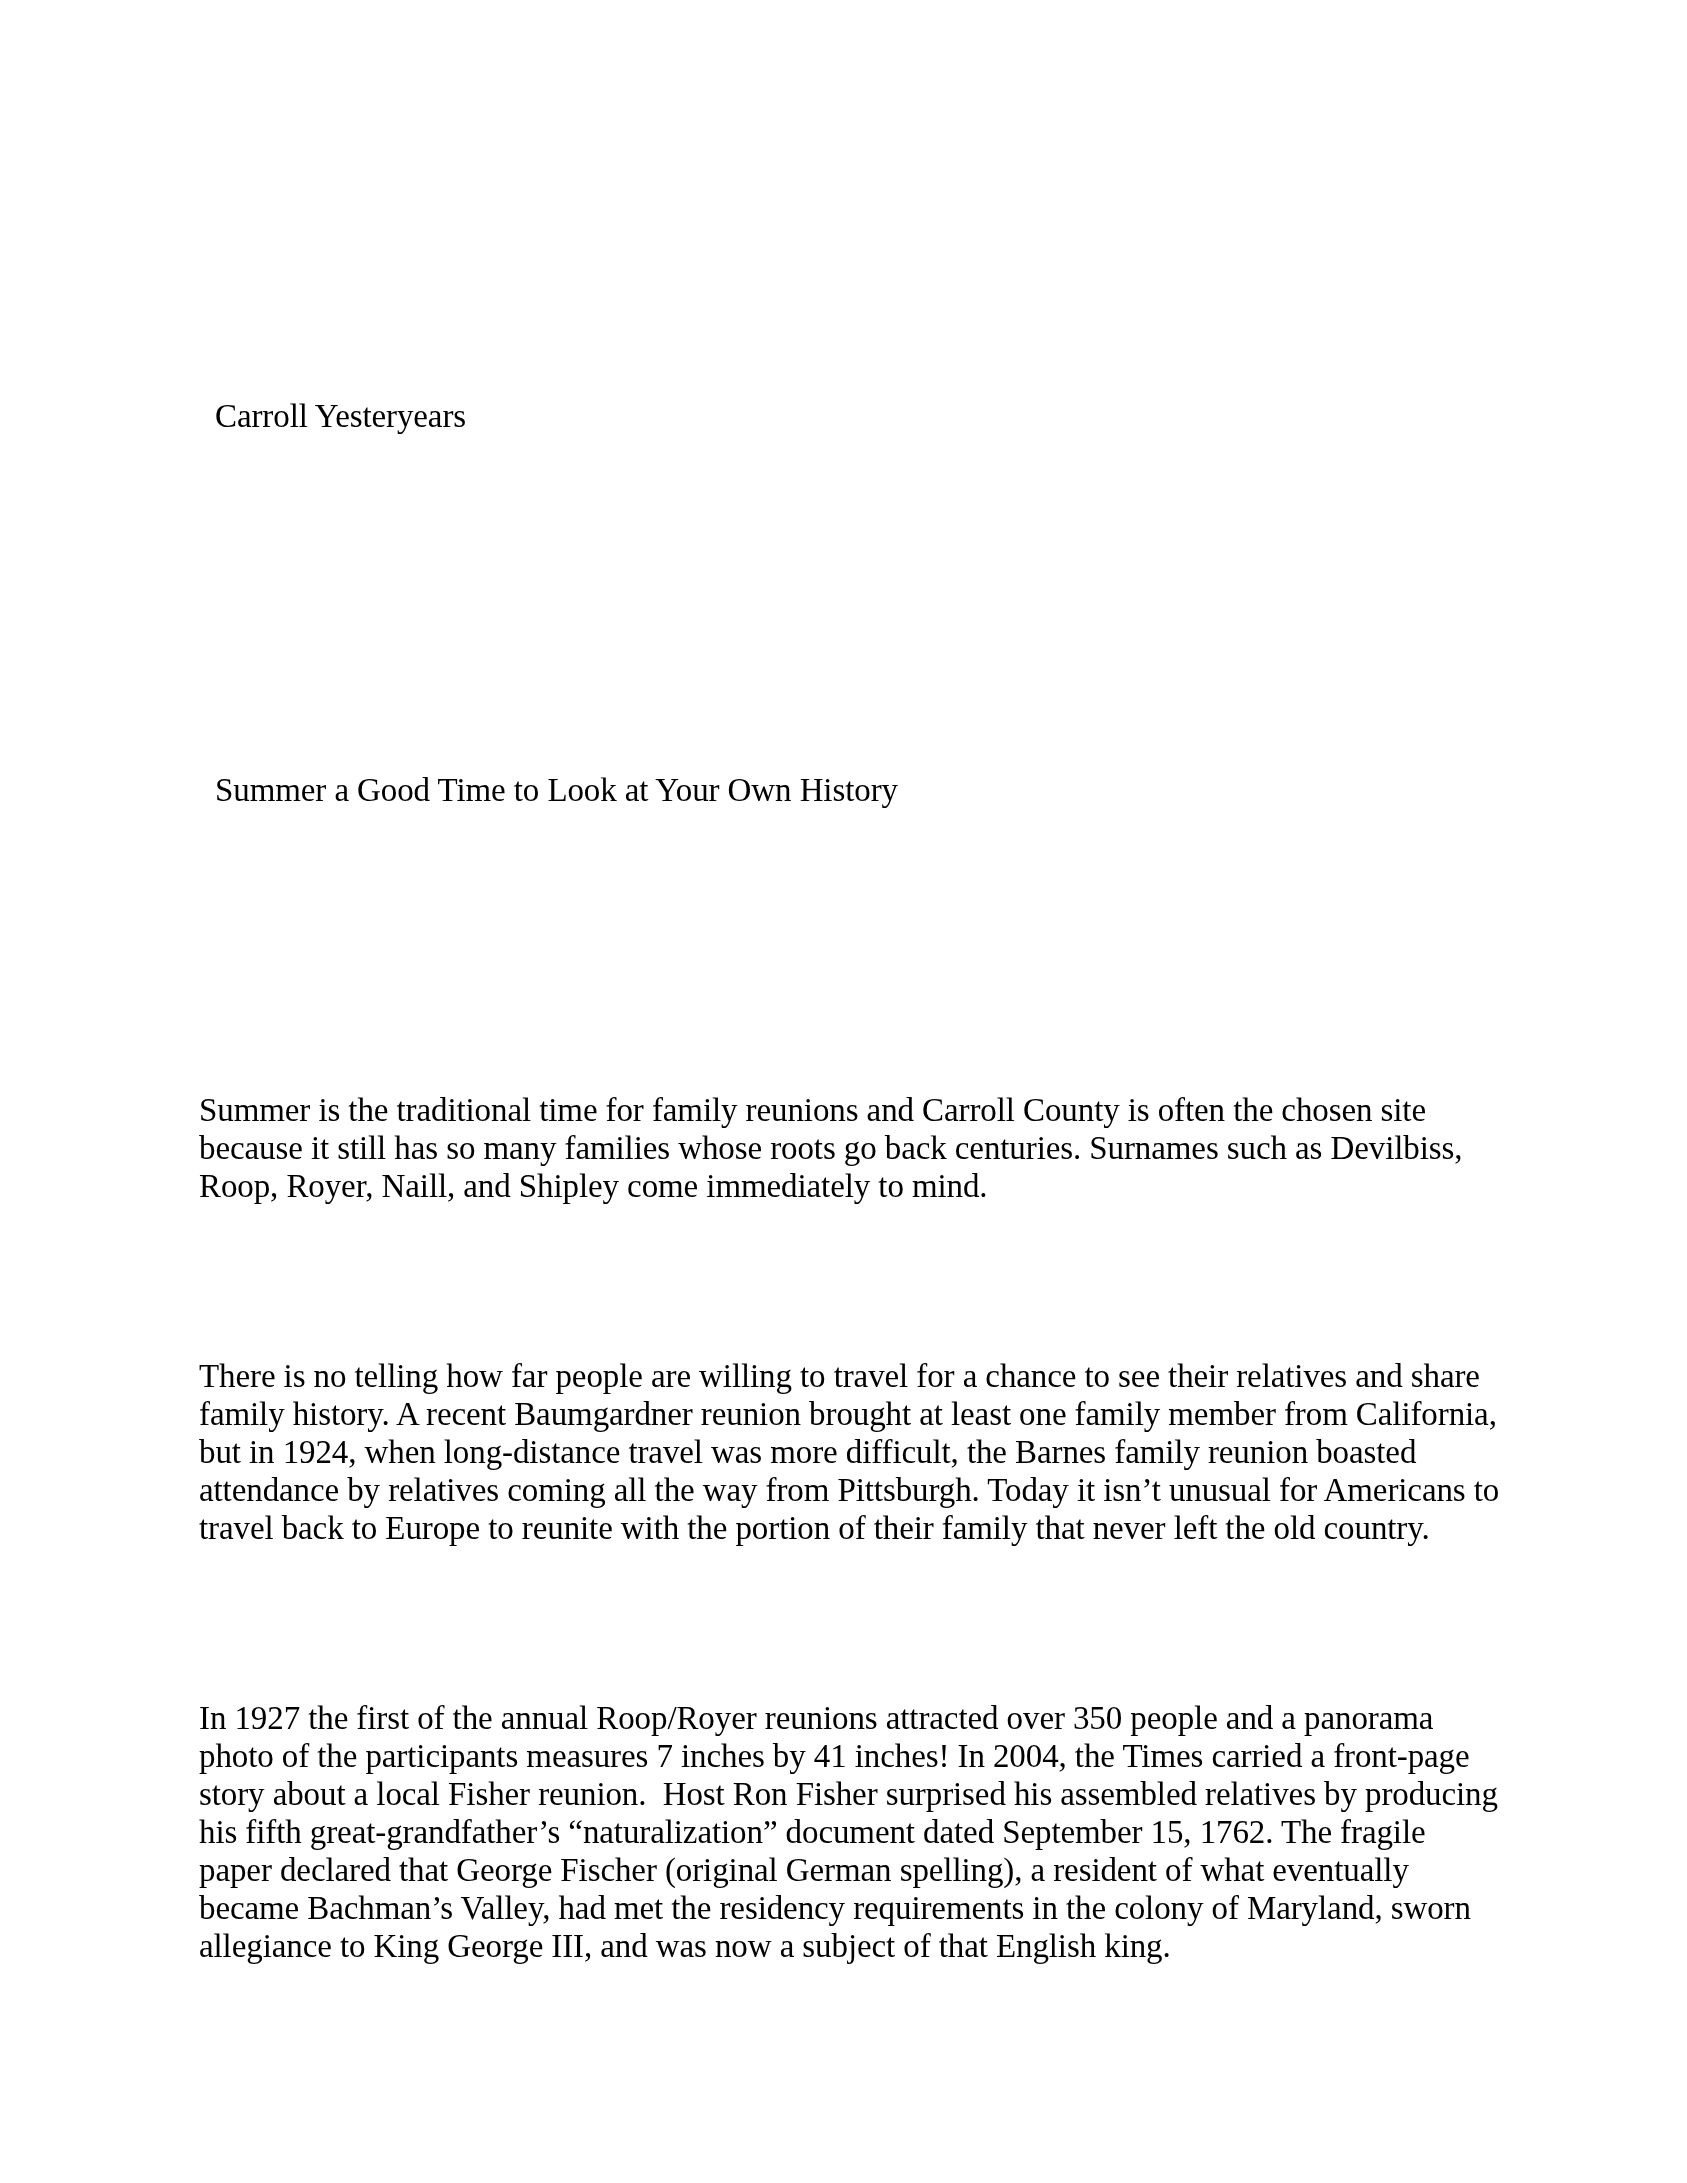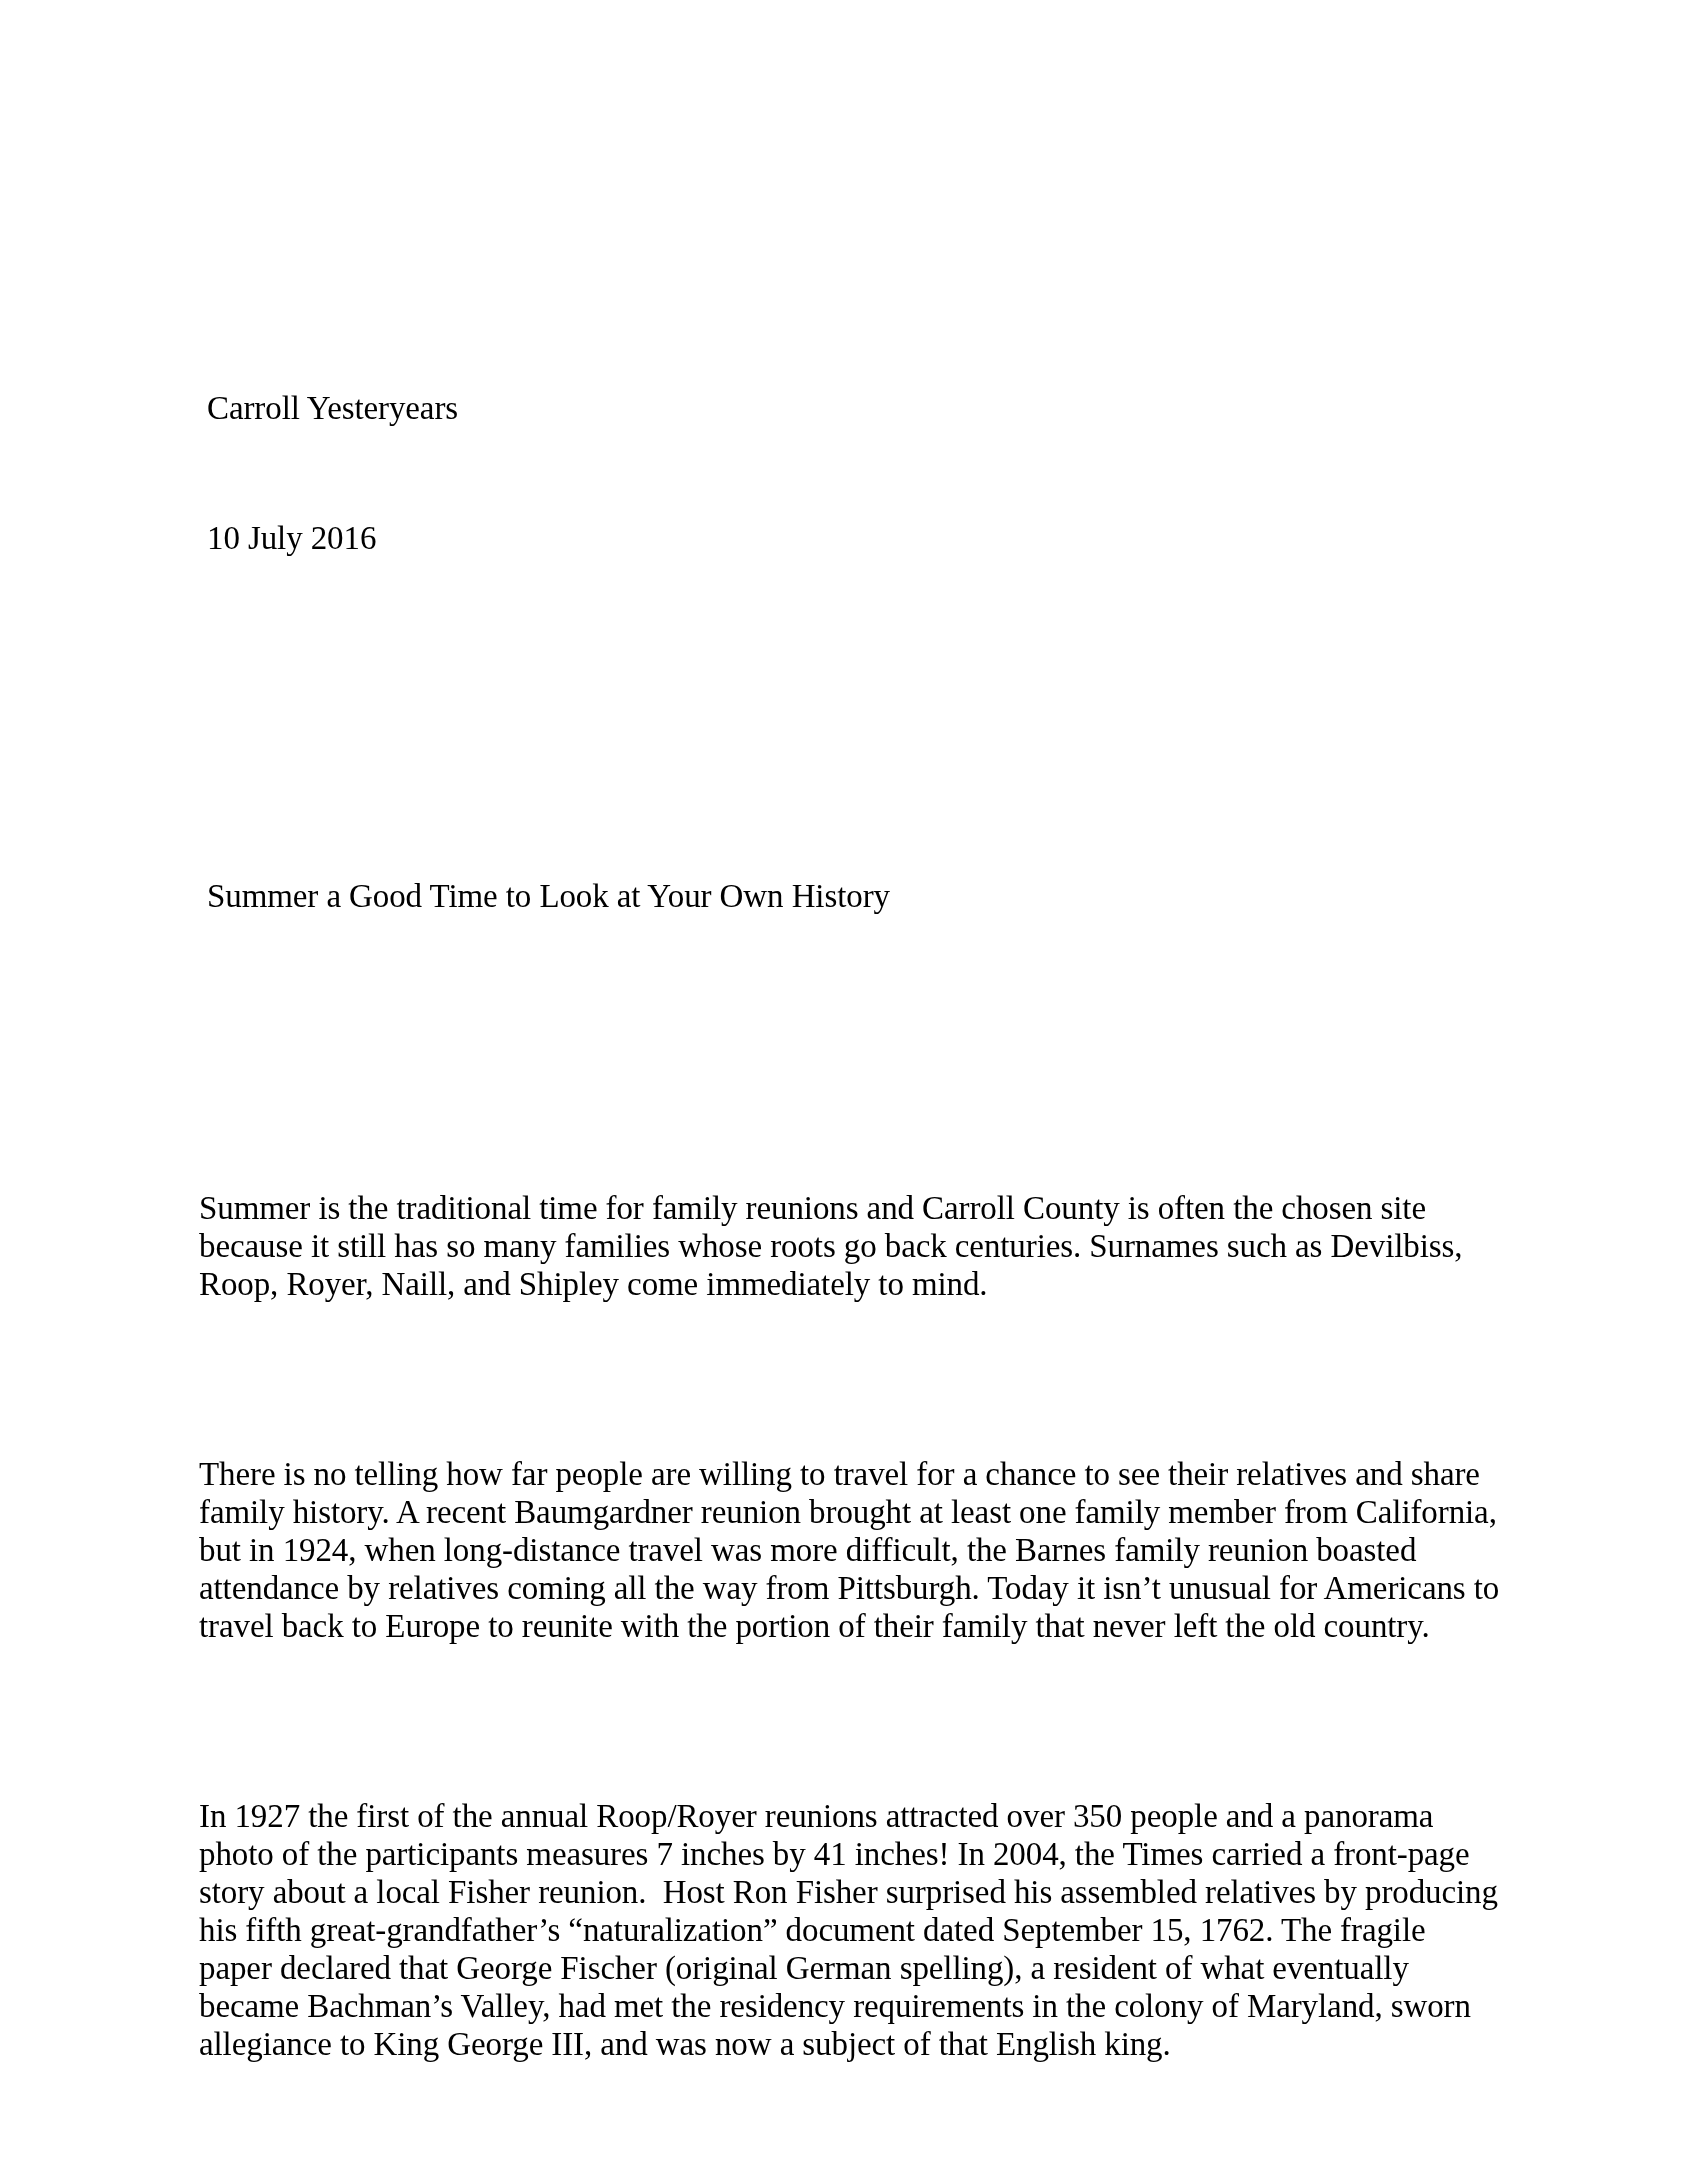--- a/index.html
+++ b/index.html
@@ -31,38 +31,37 @@
     line-height: 38px;
     color: #000000;
     letter-spacing: -0.1px;
     white-space: pre-wrap;
   }
   .content p {
     margin: 0 4px 38px 0;
   }
   .front-matter div,
   .title-block div {
-    margin: 8px;
+    margin: 16px;
   }
   .title-block {
     margin-top: 38px;
     margin-bottom: 76px;
   }
   .it {
   }
 </style>
 </head>
 <body>
 
 <div class="page">
   <div class="content">
 
     <div class="front-matter">
       <div>Carroll Yesteryears</div>
-      <div>10 July 2016</div>
     </div>
 
     <div class="title-block">
       <div>Summer a Good Time to Look at Your Own History</div>
     </div>
 
     <p>Summer is the traditional time for family reunions and Carroll County is often the chosen site because it still has so many families whose roots go back centuries. Surnames such as Devilbiss, Roop, Royer, Naill, and Shipley come immediately to mind.</p>
 
     <p>There is no telling how far people are willing to travel for a chance to see their relatives and share family history. A recent Baumgardner reunion brought at least one family member from California, but in 1924, when long-distance travel was more difficult, the Barnes family reunion boasted attendance by relatives coming all the way from Pittsburgh. Today it isn’t unusual for Americans to travel back to Europe to reunite with the portion of their family that never left the old country.</p>
 

